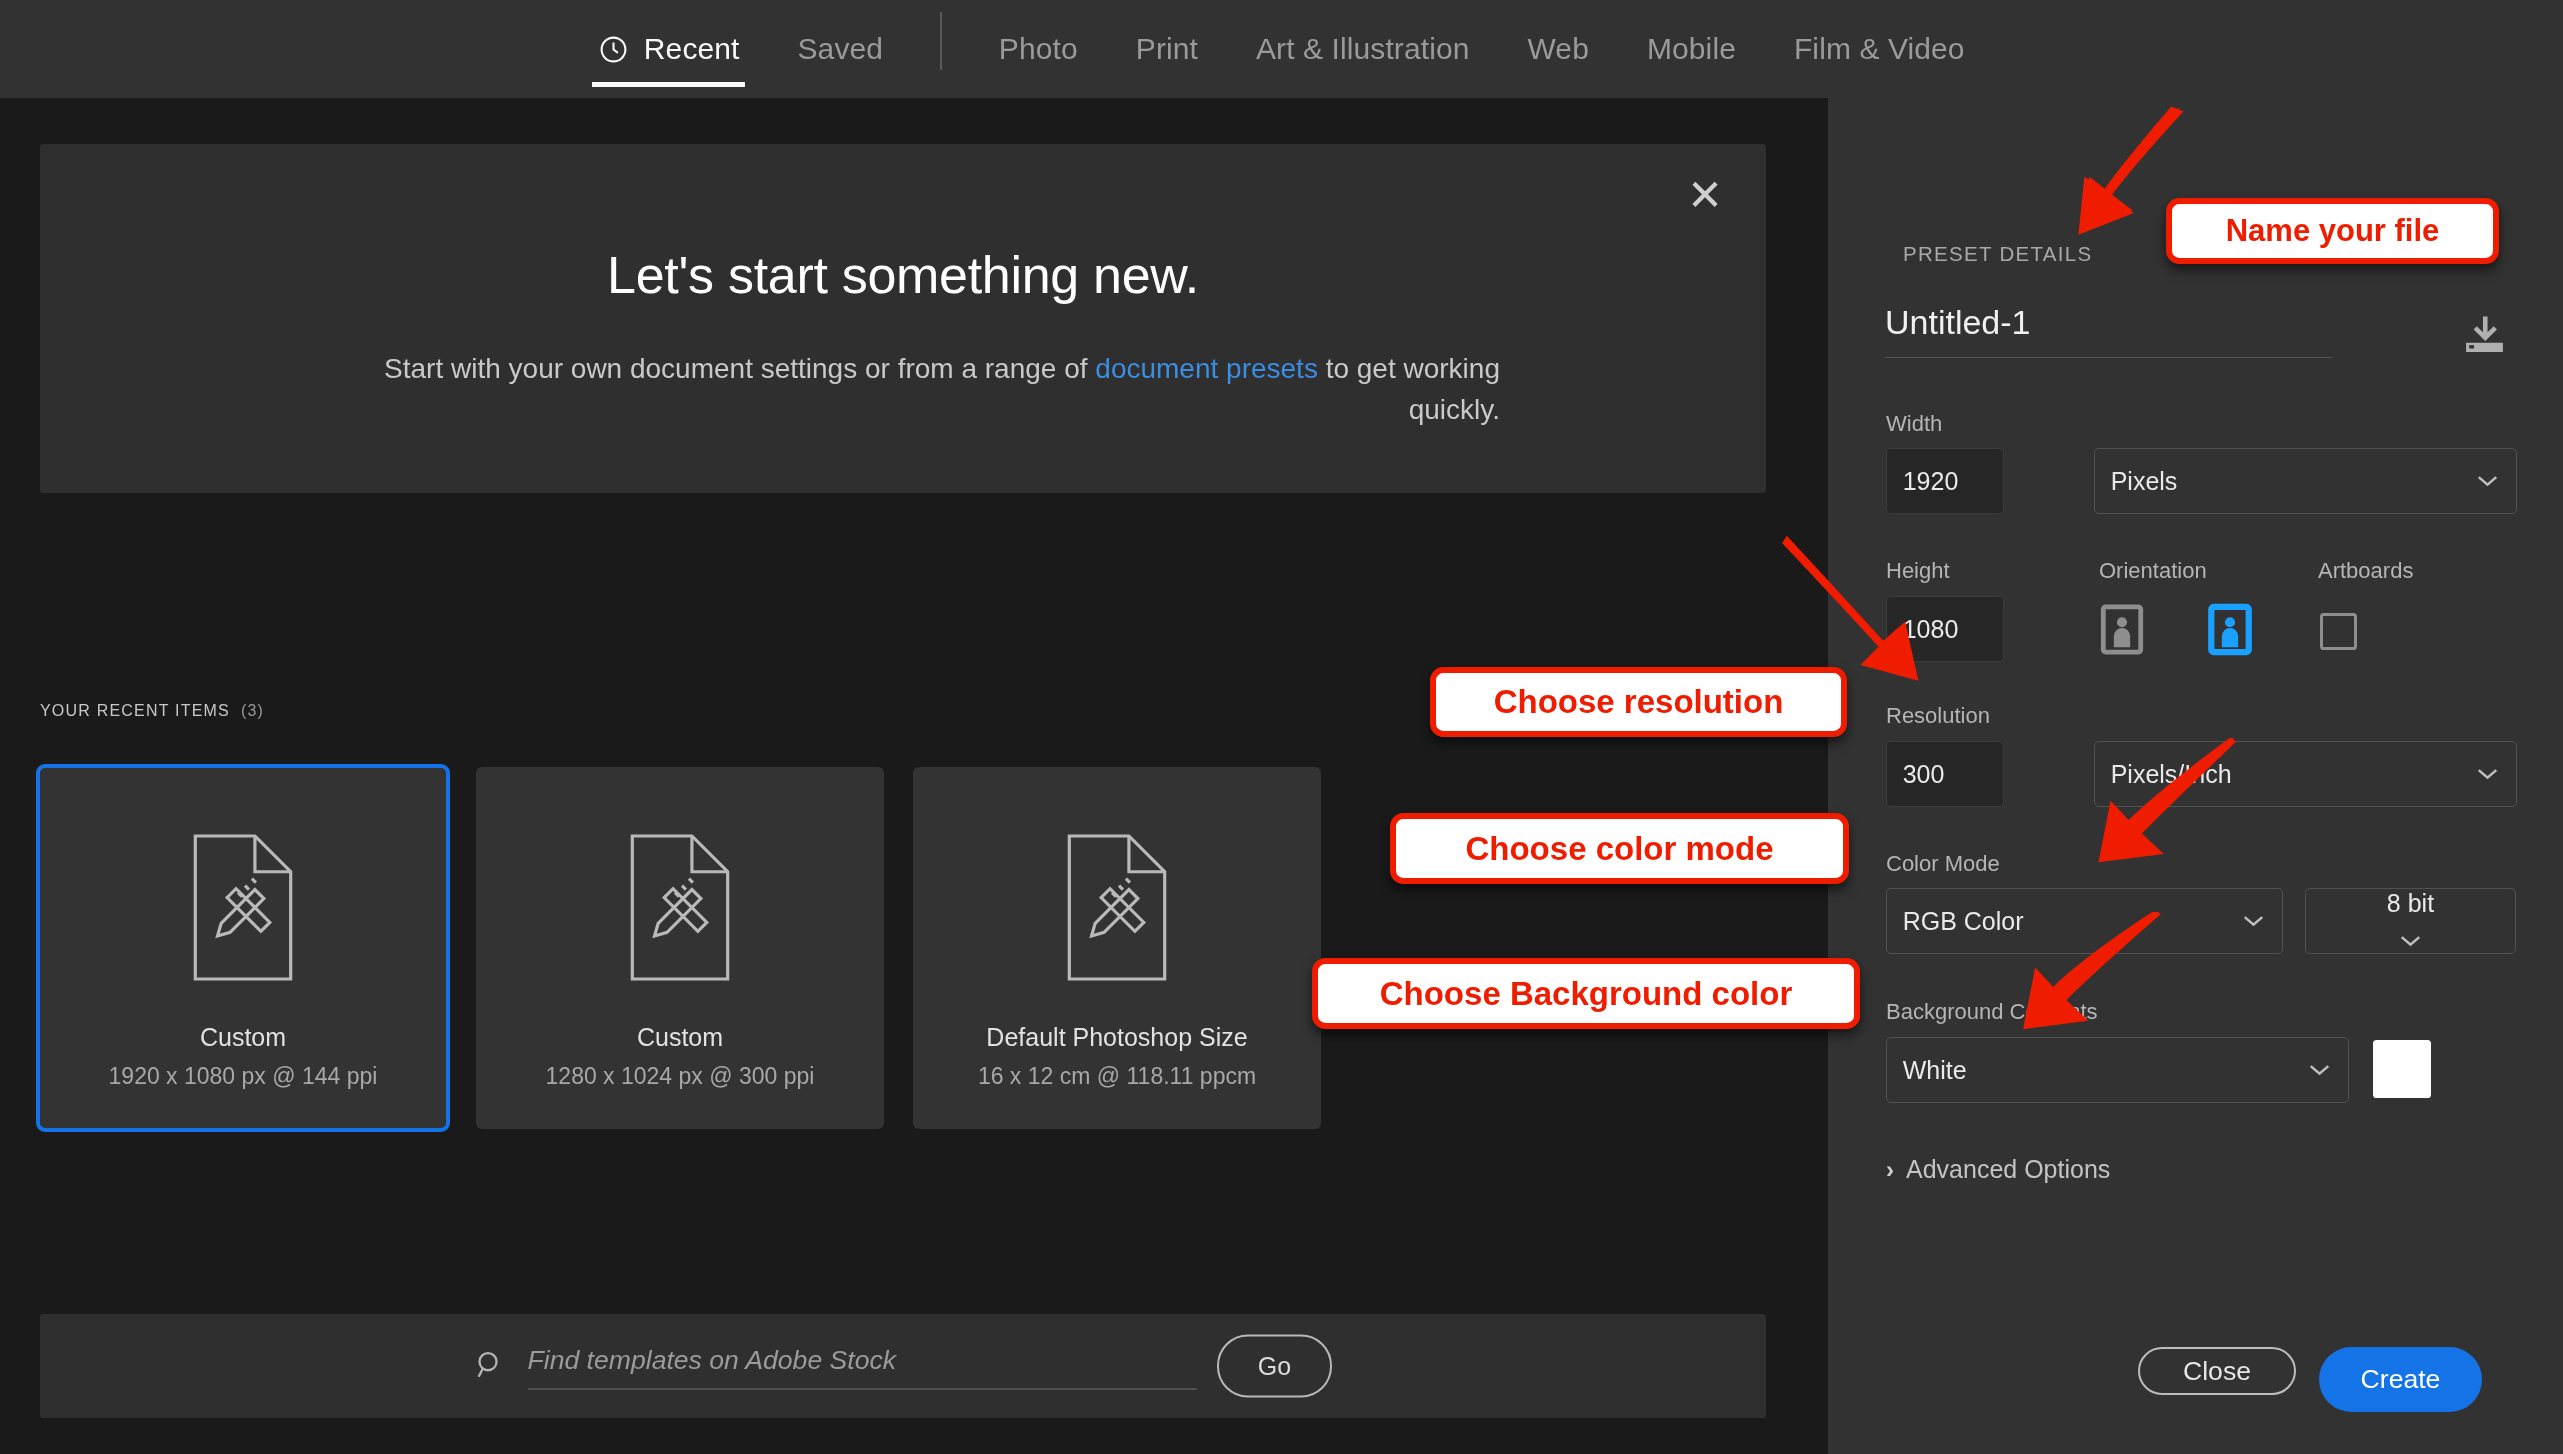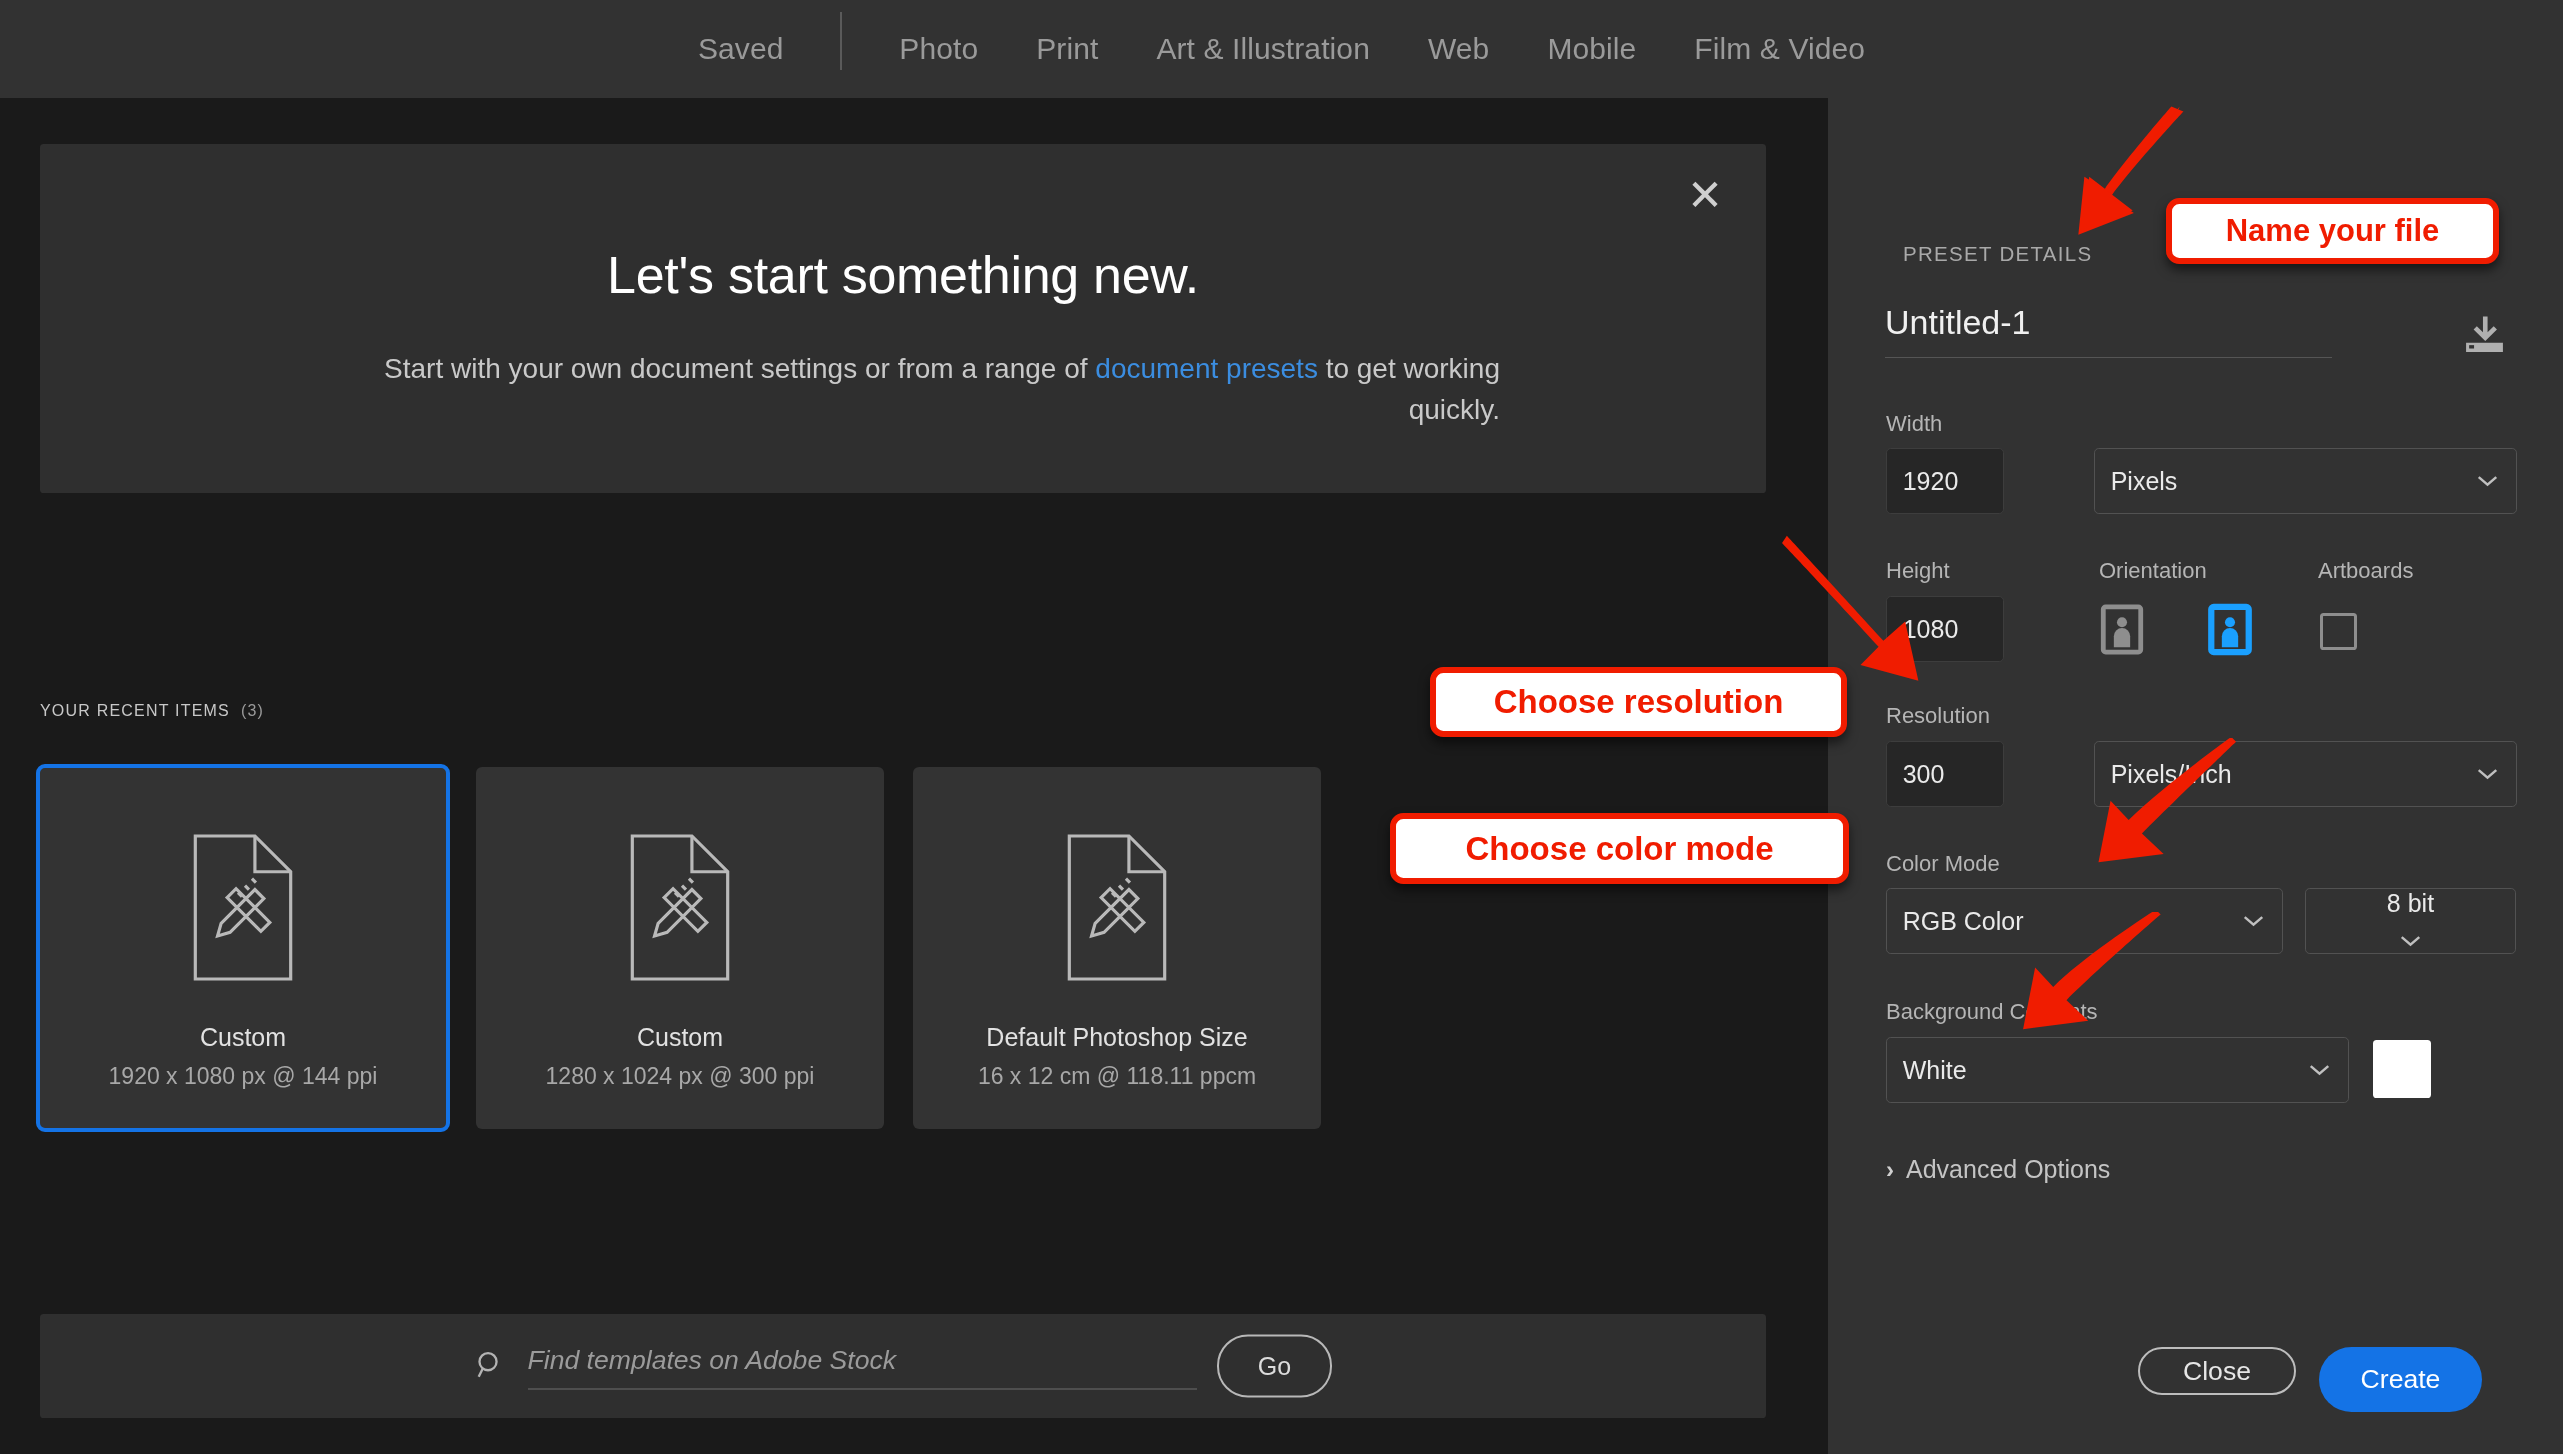--- a/index.html
+++ b/index.html
@@ -179,20 +179,30 @@
   .arrow{ position:absolute; pointer-events:none; }
 </style>
 </head>
 <body>
 
 <div class="app">
 
   <div class="tabbar">
     <div class="tabs">
 
+      <div class="tab active">
+        <span class="clock-ico">
+          <svg width="31" height="31" viewBox="0 0 24 24" fill="none" stroke="#fafafa" stroke-width="1.6">
+            <circle cx="12" cy="12" r="9.2"></circle>
+              <path d="M12 6.6V12l3.4 2.6"></path>
+          </svg>
+        </span>
+        <span>Recent</span>
+        <span class="underline"></span>
+      </div>
 
       <div class="tab">
         <span>Saved</span>
 
       </div>
 
       <div class="tab-divider"></div>
 
       <div class="tab">
         <span>Photo</span>
@@ -412,15 +422,16 @@
       <path d="M252 6 C252 6 150 104 96 158 L132 192 L24 206 L44 104 L74 136 C128 82 244 -2 244 -2 Z"></path>
     </g>
   </svg>
   <div class="callout" style="left:1390px; top:813px; width:459px; height:71px; font-size:33px;">Choose color mode</div>
 
   <svg class="arrow" style="left:2011px; top:912px;" width="181" height="145" viewBox="0 0 300 240">
     <g fill="#f01c00">
       <path d="M248 4 C248 4 146 92 92 146 L128 180 L20 194 L40 92 L70 124 C124 70 240 -4 240 -4 Z"></path>
     </g>
   </svg>
+  <div class="callout" style="left:1312px; top:958px; width:548px; height:71px; font-size:33px;">Choose Background color</div>
 
 </div>
 
 
 </body></html>

